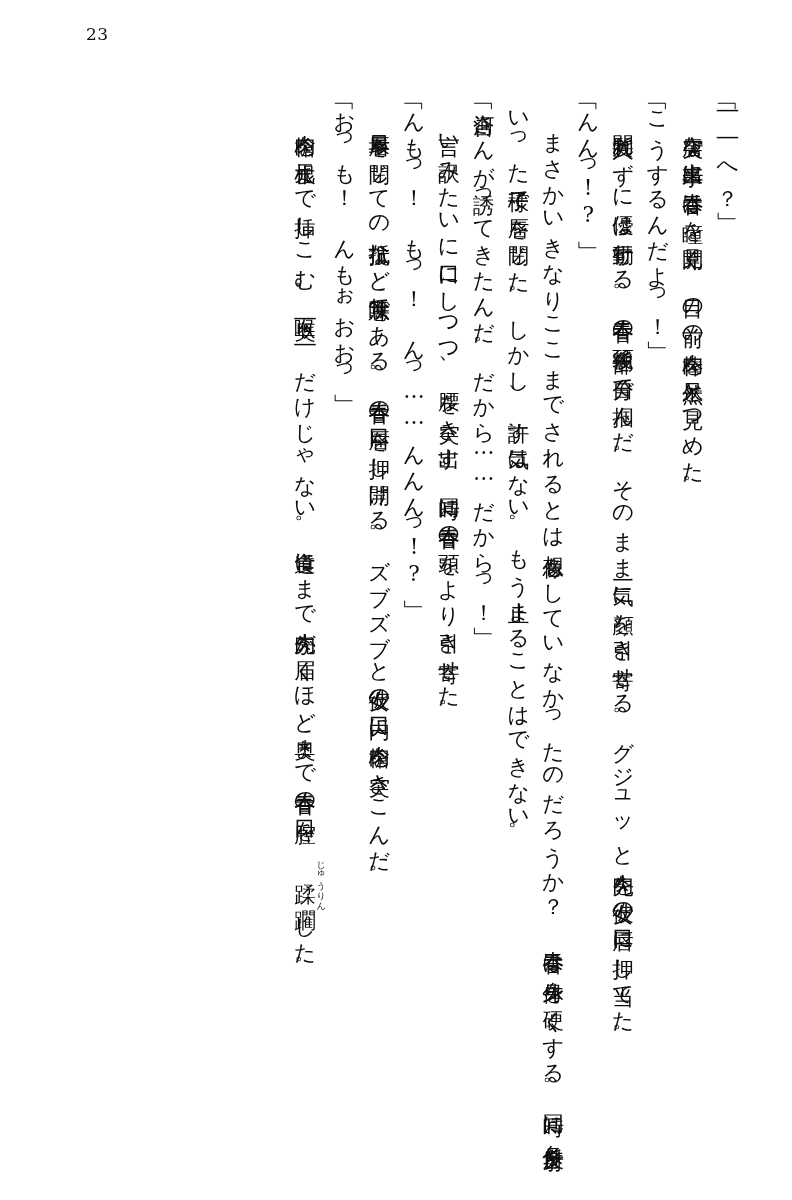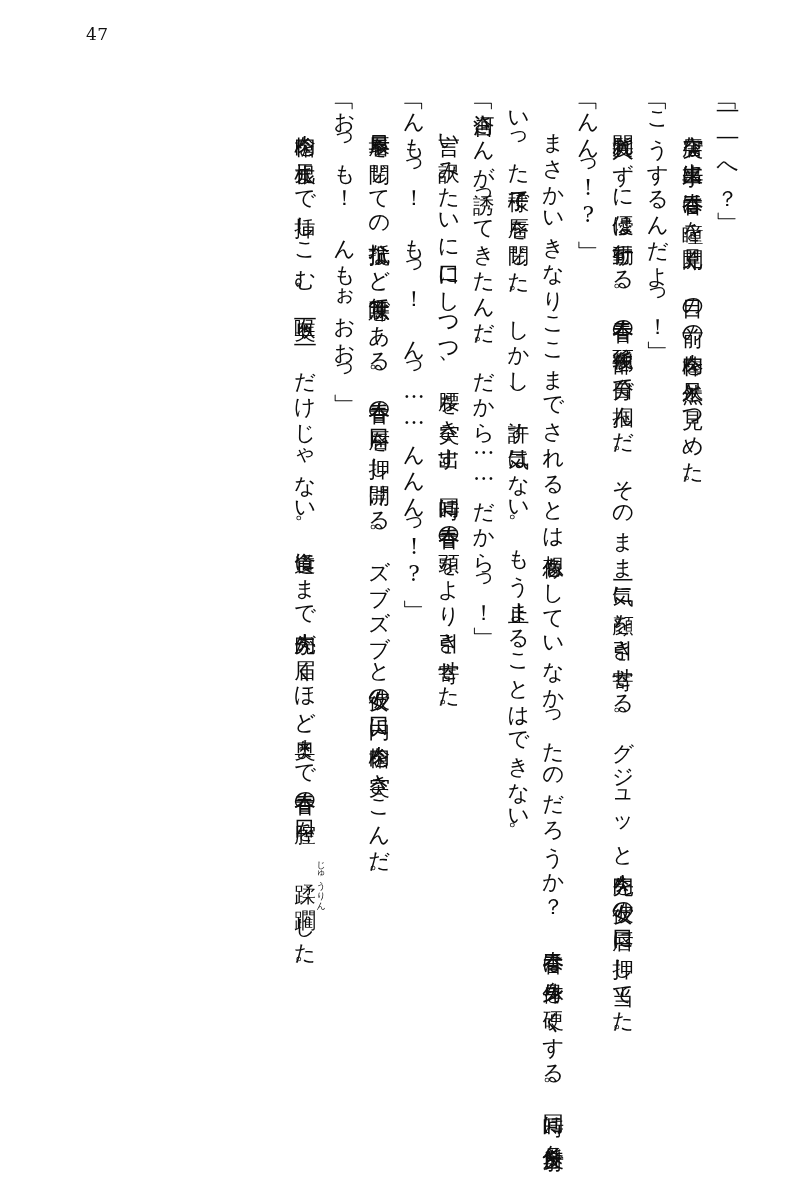--- a/index.html
+++ b/index.html
@@ -55,21 +55,21 @@
     font-size: 9px;
     letter-spacing: 0;
     line-height: 1;
   }
 </style>
 </head>
 <body>
 
 <div class="page">
 
-  <div class="page-number">47</div>
+  <div class="page-number">23</div>
 
   <div class="body-text">
     <p>「――へ？」</p>
     <p class="indent">唐突な出来事に春香は瞳を見開く。目の前の肉棒を呆然と見つめた。</p>
     <p>「こうするんだよっ！」</p>
     <p class="indent">間髪入れずに優は行動する。春香の後頭部を自分で掴んだ。そのまま一気に顔を引き寄せる。グジュッと肉先を彼女の口唇に押し当てた。</p>
     <p>「んんっ!?」</p>
     <p class="indent">まさかいきなりここまでされるとは想像もしていなかったのだろうか？ 春香は身体を硬くする。同時に条件反射といった様子で唇を閉じた。しかし、許す気はない。もう止まることはできない。</p>
     <p>「河合さんが誘ってきたんだ。だから……だからっ！」</p>
     <p class="indent">言い訳みたいに口にしつつ、腰を突き出す。同時に春香の頭をより引き寄せた。</p>

